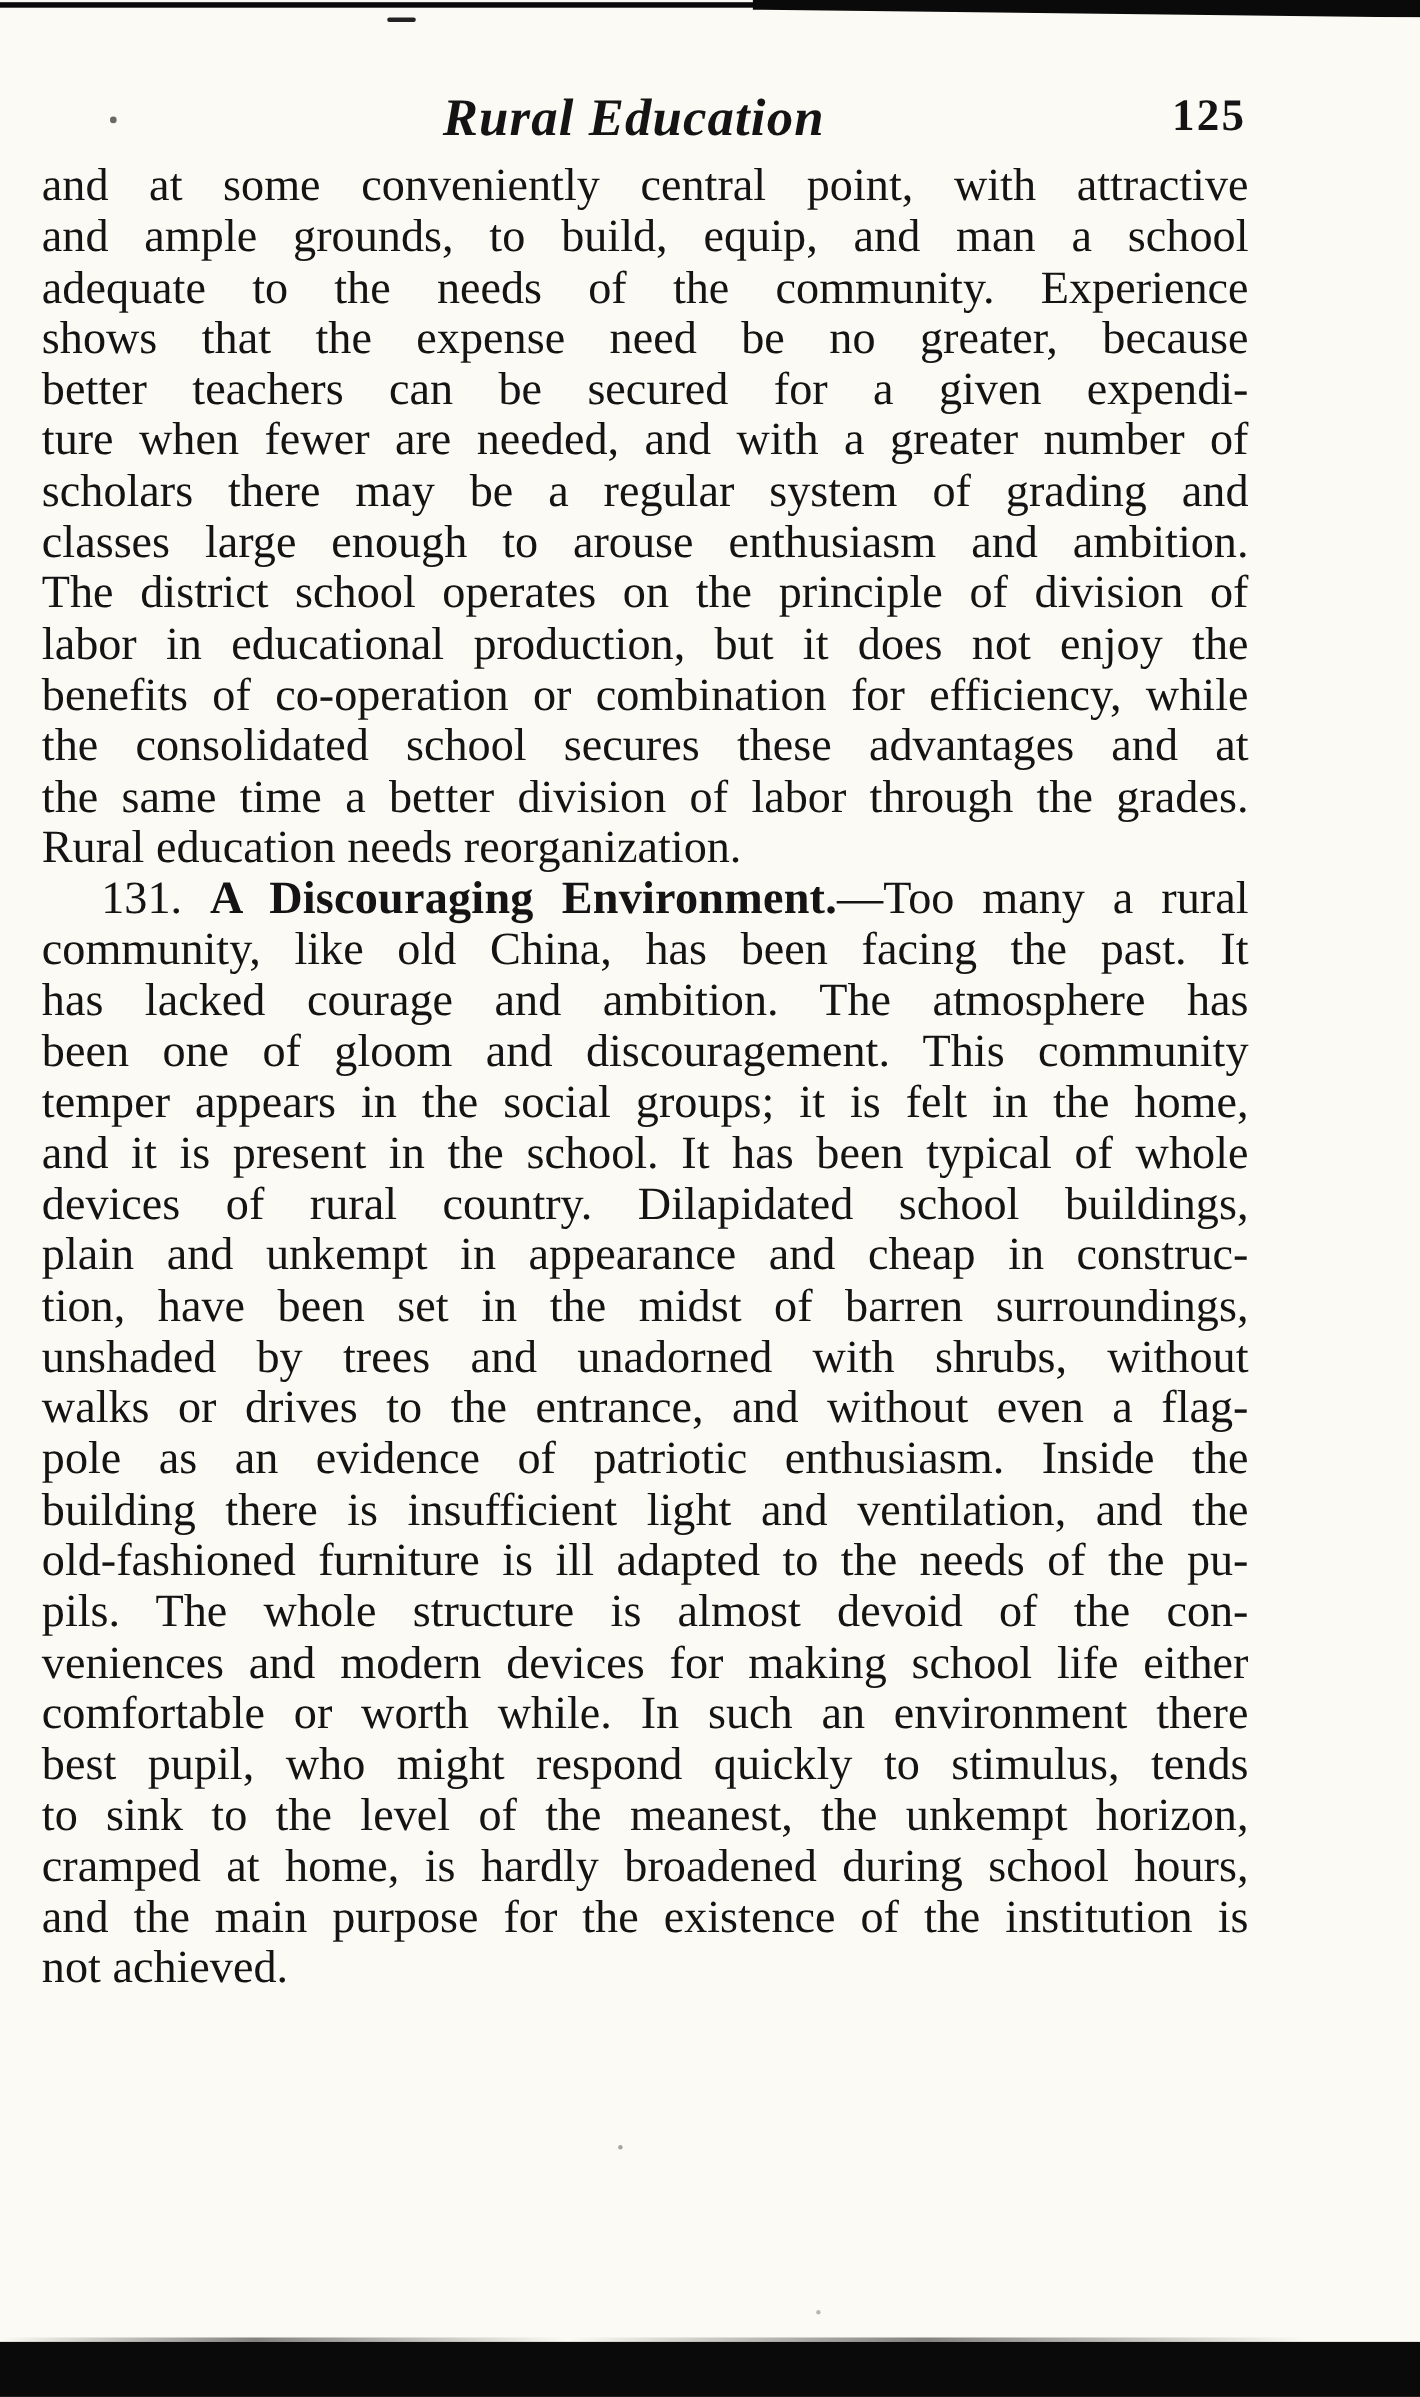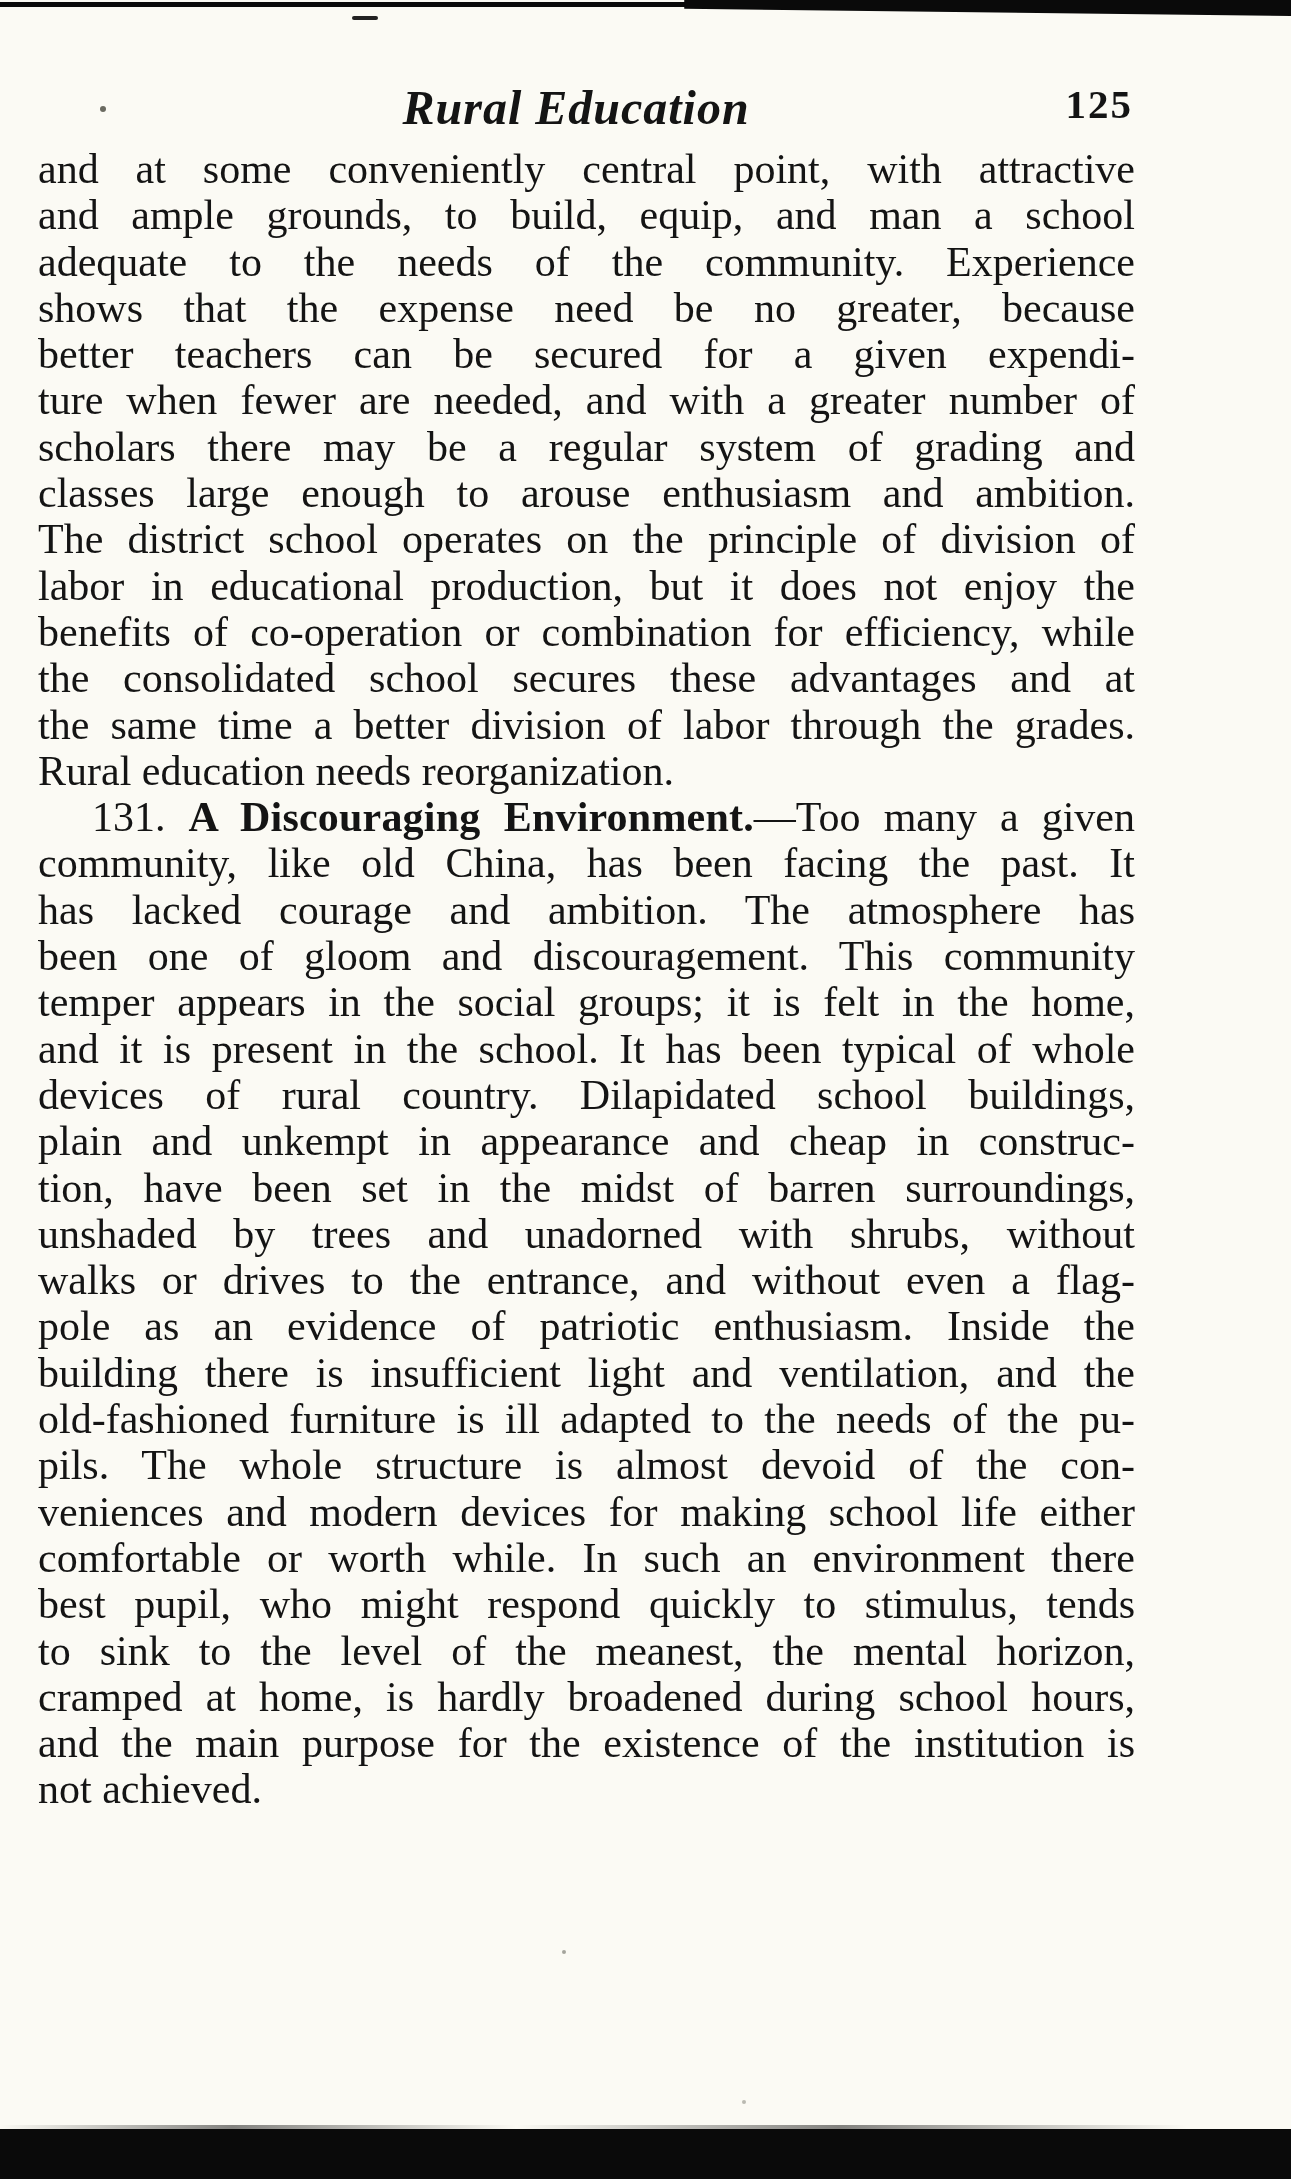--- a/index.html
+++ b/index.html
@@ -85,41 +85,41 @@
       <div class="line">labor in educational production, but it does not enjoy the</div>
       <div class="line">benefits of co-operation or combination for efficiency, while</div>
       <div class="line">the consolidated school secures these advantages and at</div>
       <div class="line">the same time a better division of labor through the grades.</div>
       <div class="line flush">Rural education needs reorganization.</div>
     </div>
 
   <div>
     <div class="line lead-line">
       <span>131.</span> 
-      <b>A Discouraging Environment.</b><span>—Too many a given</span>
+      <b>A Discouraging Environment.</b><span>—Too many a rural</span>
     </div>
     <div>
         <div class="line">community, like old China, has been facing the past. It</div>
         <div class="line">has lacked courage and ambition. The atmosphere has</div>
         <div class="line">been one of gloom and discouragement. This community</div>
         <div class="line">temper appears in the social groups; it is felt in the home,</div>
         <div class="line">and it is present in the school. It has been typical of whole</div>
         <div class="line">devices of rural country. Dilapidated school buildings,</div>
         <div class="line">plain and unkempt in appearance and cheap in construc-</div>
         <div class="line">tion, have been set in the midst of barren surroundings,</div>
         <div class="line">unshaded by trees and unadorned with shrubs, without</div>
         <div class="line">walks or drives to the entrance, and without even a flag-</div>
         <div class="line">pole as an evidence of patriotic enthusiasm. Inside the</div>
         <div class="line">building there is insufficient light and ventilation, and the</div>
         <div class="line">old-fashioned furniture is ill adapted to the needs of the pu-</div>
         <div class="line">pils. The whole structure is almost devoid of the con-</div>
         <div class="line">veniences and modern devices for making school life either</div>
         <div class="line">comfortable or worth while. In such an environment there</div>
         <div class="line">best pupil, who might respond quickly to stimulus, tends</div>
-        <div class="line">to sink to the level of the meanest, the mental horizon,</div>
+        <div class="line">to sink to the level of the meanest, the unkempt horizon,</div>
         <div class="line">cramped at home, is hardly broadened during school hours,</div>
         <div class="line">and the main purpose for the existence of the institution is</div>
         <div class="line flush">not achieved.</div>
       </div>
   </div>
 </div>
 
 <div class="scan-bottom"></div>
 
 </body></html>

